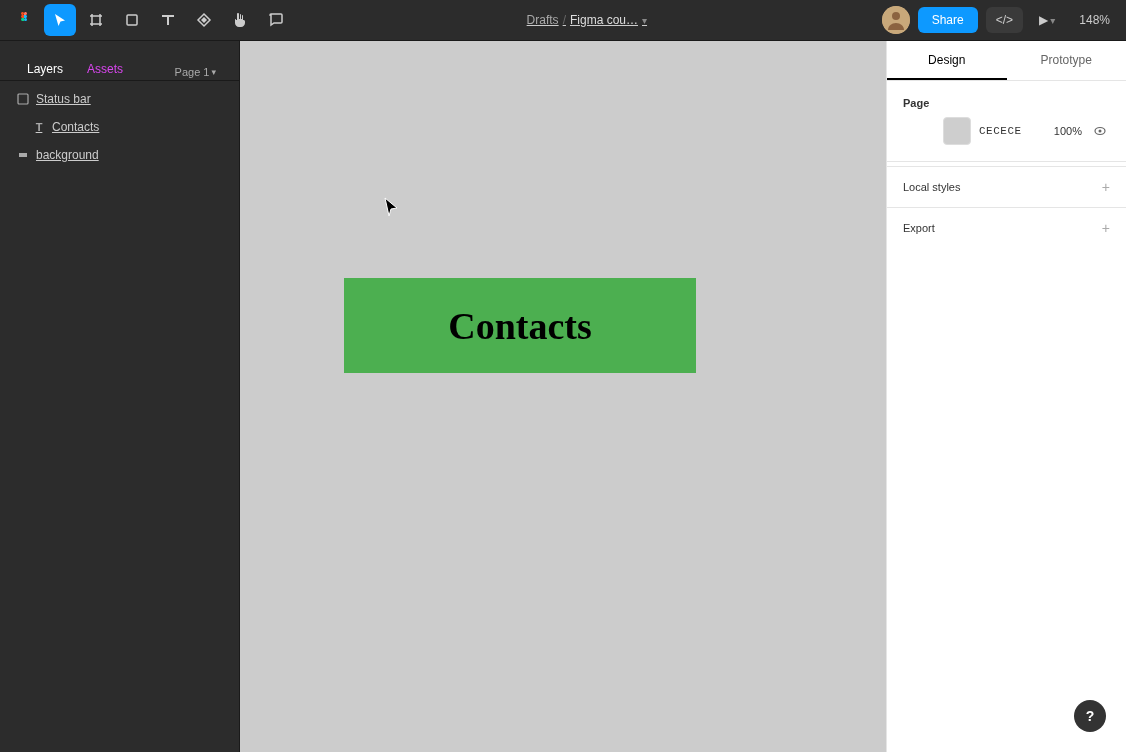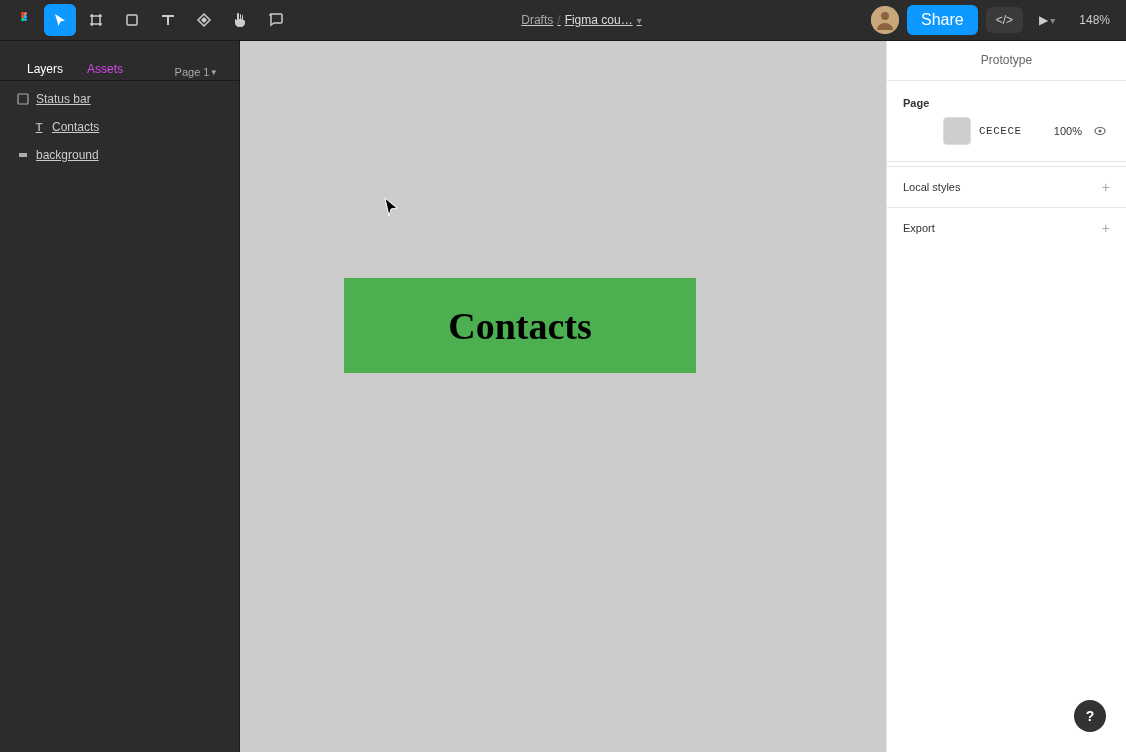--- a/index.html
+++ b/index.html
@@ -76,21 +76,21 @@
       font-size: 10px;
       color: #5a3a1a;
       font-weight: bold;
     }
     .share-btn {
       background: #0d99ff;
       color: white;
       border: none;
       border-radius: 6px;
       padding: 6px 14px;
-      font-size: 16px;
+      font-size: 12px;
       font-weight: 500;
       cursor: pointer;
     }
     .code-btn {
       background: #3a3a3a;
       color: #ccc;
       border: none;
       border-radius: 6px;
       padding: 6px 10px;
       font-size: 12px;
@@ -490,20 +490,21 @@
       </svg>
     </div>
 
     <div class="contacts-box">
       <span class="contacts-label">Contacts</span>
     </div>
   </div>
 
   <div class="right-panel">
     <div class="right-panel-tabs">
+      <div class="right-tab active">Design</div>
       <div class="right-tab">Prototype</div>
     </div>
     <div class="right-panel-content">
 
       <div class="page-section">
         <div class="page-label">Page</div>
         <div class="page-color-row">
           <div class="color-swatch"></div>
           <span class="color-value">CECECE</span>
           <span class="opacity-value">100%</span>

